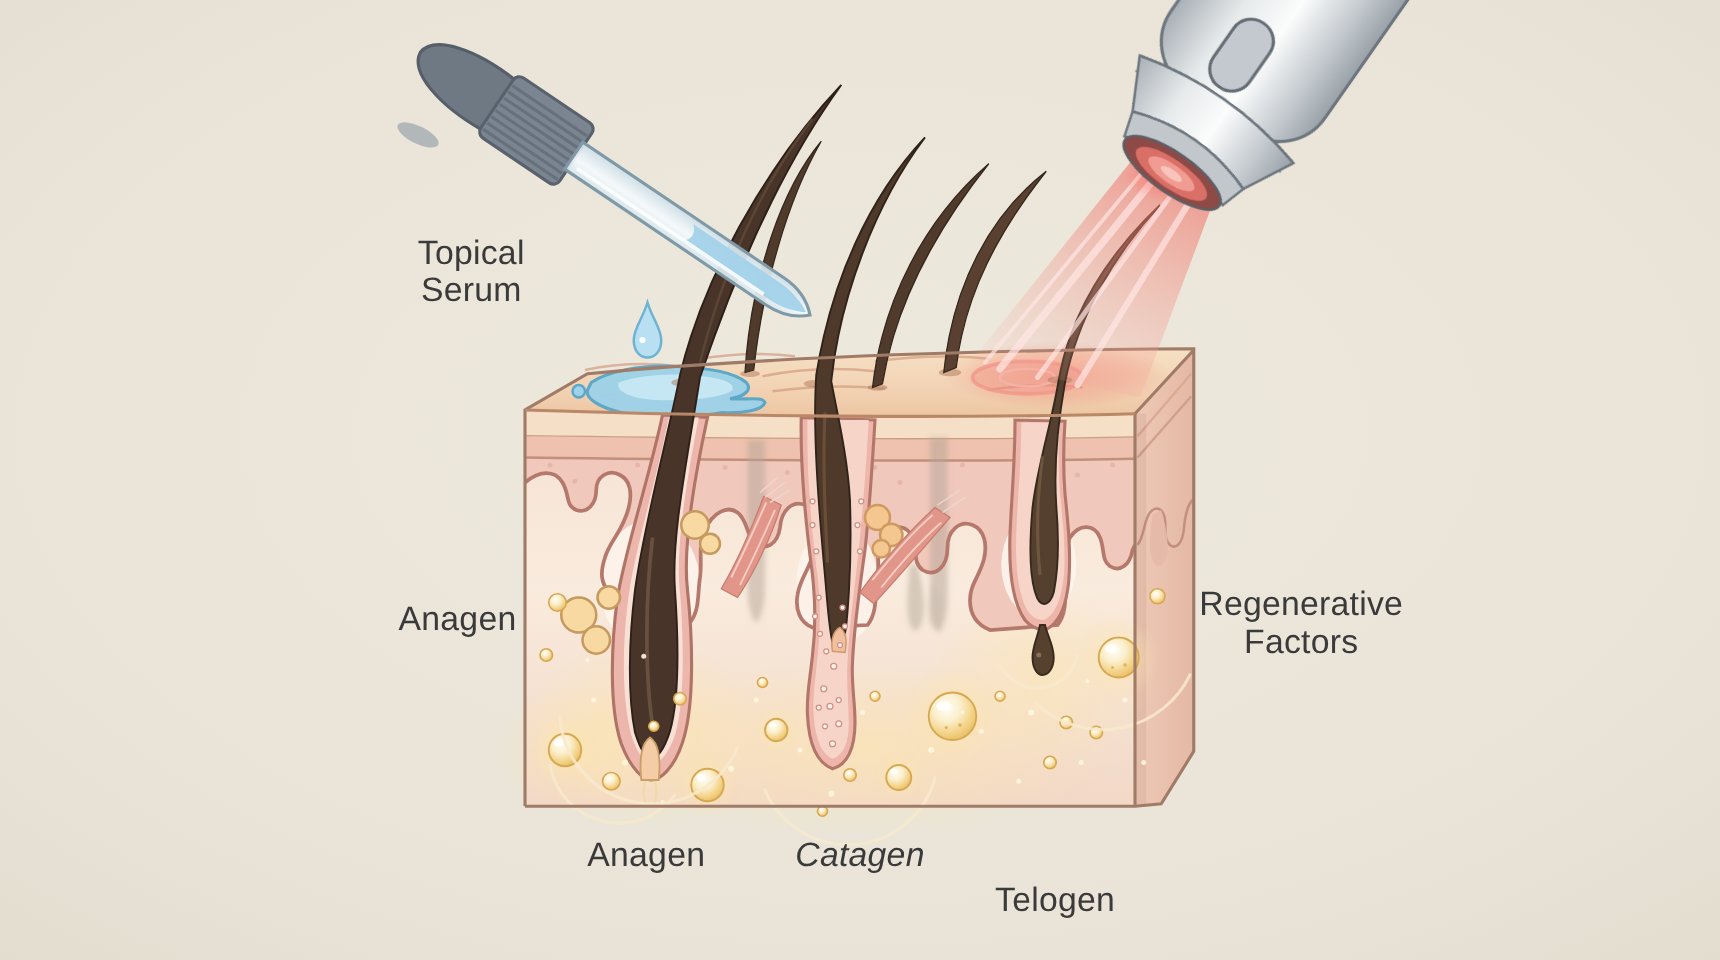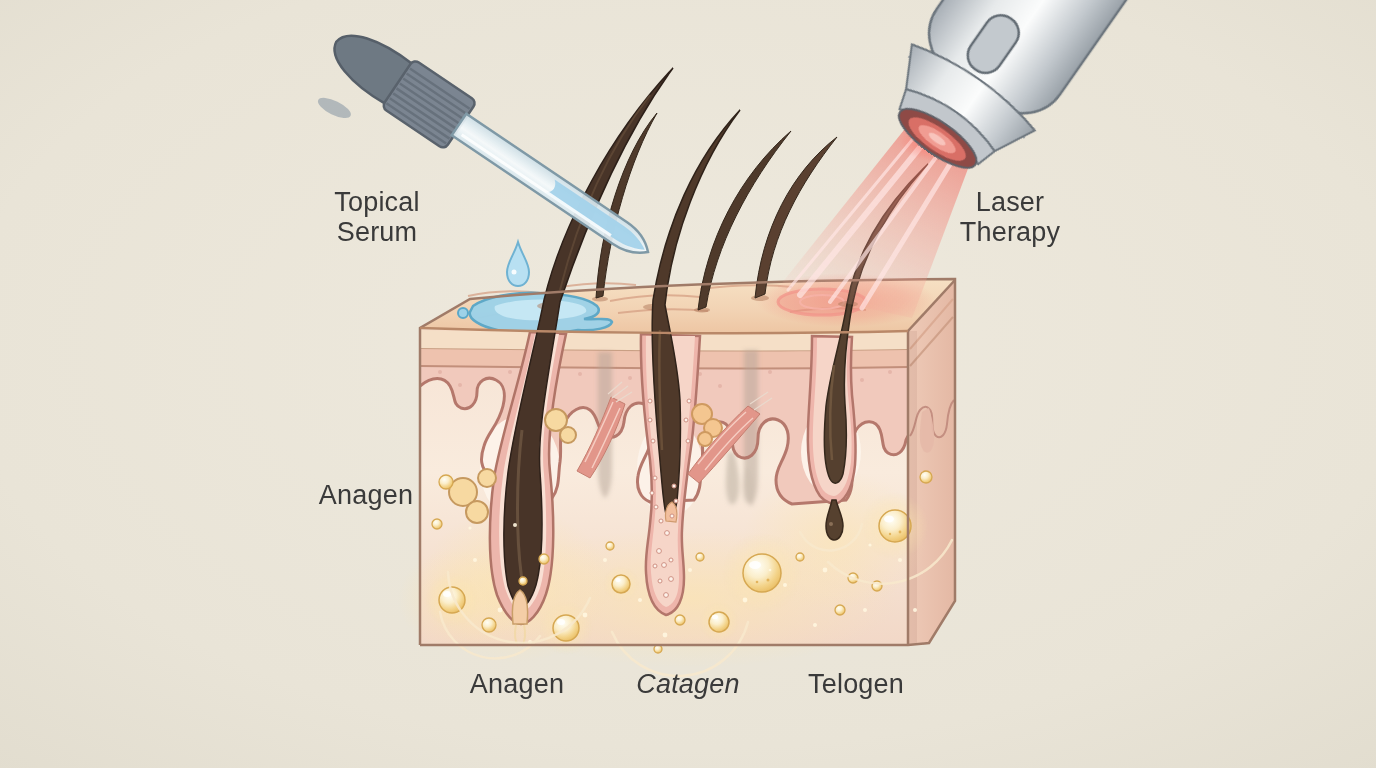--- a/index.html
+++ b/index.html
@@ -7,21 +7,21 @@
          font-family:"Liberation Sans", sans-serif;}
   .stage svg{position:absolute;left:0;top:0;}
   .lbl{position:absolute;text-align:center;color:var(--color-text,#3a3a3a);
        font-size:27px;line-height:30px;font-weight:400;letter-spacing:.2px;}
   .lbl-topical{left:317px;top:187px;width:120px;}
   .lbl-laser{left:949px;top:187px;width:122px;}
   .lbl-anagen-side{left:296px;top:480px;width:140px;}
   .lbl-regen{left:950px;top:468px;width:182px;}
   .lbl-ph-anagen{left:457px;top:669px;width:120px;}
   .lbl-ph-catagen{left:628px;top:669px;width:120px;font-style:italic;}
-  .lbl-ph-telogen{left:784px;top:669px;width:120px;text-align:right;}
+  .lbl-ph-telogen{left:784px;top:705px;width:120px;}
 </style>
 </head>
 <body style="background: rgb(232, 227, 214);">
 
 <div class="stage">
 <svg width="1376" height="768" viewBox="0 0 1376 768">
   <defs>
     <radialGradient id="bgGrad" cx="50%" cy="45%" r="75%">
       <stop offset="0%" stop-color="#eee9dd"></stop>
           <stop offset="70%" stop-color="#e9e4d7"></stop>
@@ -429,18 +429,18 @@
         <ellipse cx="0" cy="5" rx="34" ry="11.5" fill="#d96f66"></ellipse>
         <ellipse cx="0" cy="5" rx="22" ry="7.5" fill="#f09c92"></ellipse>
         <ellipse cx="0" cy="5" rx="10" ry="3.5" fill="#f8c4bc"></ellipse>
         <rect x="-26" y="-136" width="35" height="62" rx="17" fill="#c3c9ce" stroke="#646d75" stroke-width="2.5"></rect>
       </g>
     </g>
   </g>
 </svg>
 
 <div class="lbl lbl-topical">Topical Serum</div>
-<div class="lbl lbl-laser">Laser Therapy</div>
 <div class="lbl lbl-anagen-side">Anagen</div>
+<div class="lbl lbl-regen">Regenerative Factors</div>
 <div class="lbl lbl-ph-anagen">Anagen</div>
 <div class="lbl lbl-ph-catagen">Catagen</div>
 <div class="lbl lbl-ph-telogen">Telogen</div>
 </div>
 
 </body></html>

